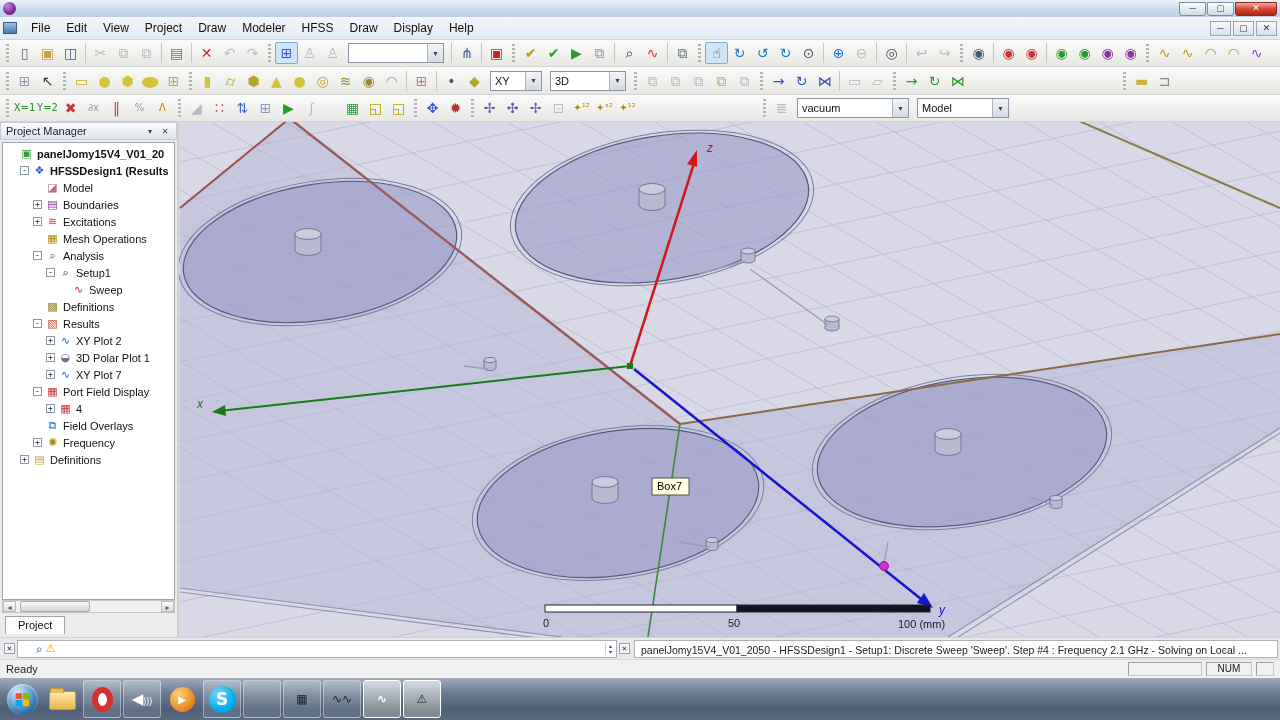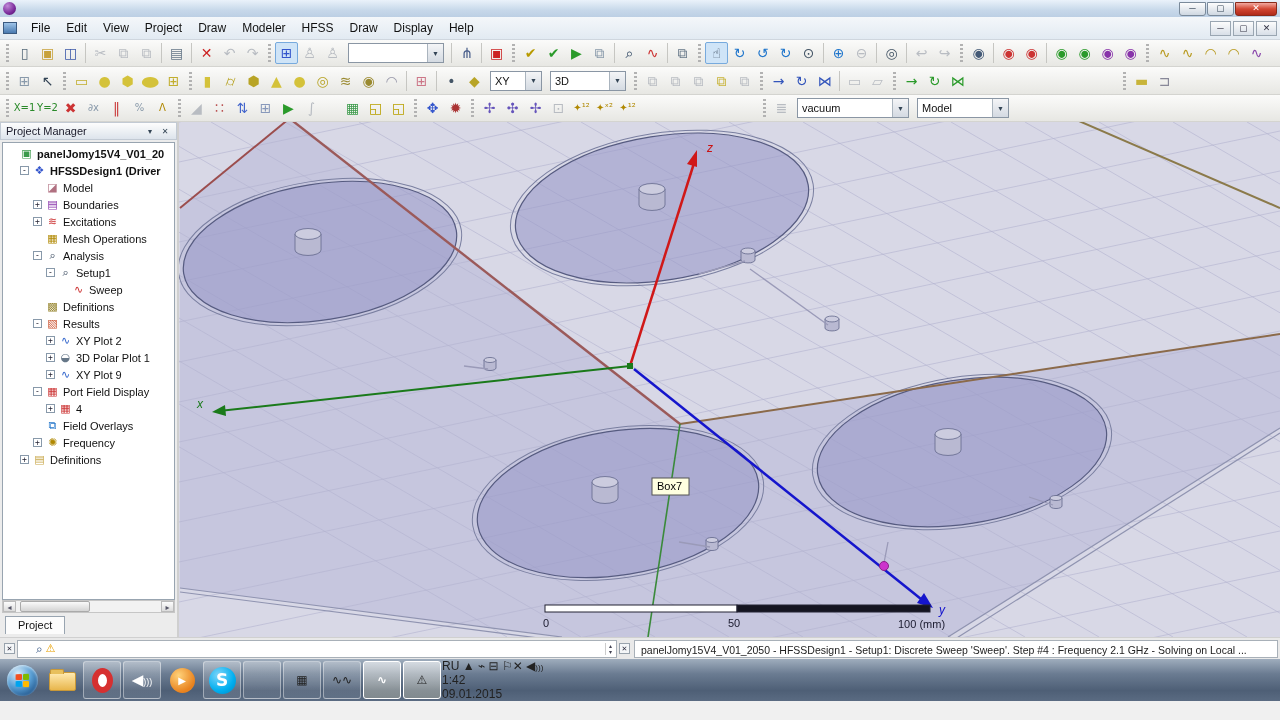--- a/index.html
+++ b/index.html
@@ -525,21 +525,21 @@
       <div class="treewrap">
           <div id="tree">
             <div class="trow" style="padding-left: 4px;">
               <span class="expsp"></span>
               <span class="ticon" style="color: rgb(58, 154, 74);">▣</span>
               <span class="tlbl b">panelJomy15V4_V01_20</span>
             </div>
             <div class="trow" style="padding-left: 17px;">
               <span class="exp">-</span>
               <span class="ticon" style="color: rgb(51, 85, 204);">❖</span>
-              <span class="tlbl b">HFSSDesign1 (Driver</span>
+              <span class="tlbl b">HFSSDesign1 (Results</span>
             </div>
             <div class="trow" style="padding-left: 30px;">
               <span class="expsp"></span>
               <span class="ticon" style="color: rgb(176, 112, 128);">◪</span>
               <span class="tlbl">Model</span>
             </div>
             <div class="trow" style="padding-left: 30px;">
               <span class="exp">+</span>
               <span class="ticon" style="color: rgb(136, 51, 170);">▤</span>
               <span class="tlbl">Boundaries</span>
@@ -585,21 +585,21 @@
               <span class="tlbl">XY Plot 2</span>
             </div>
             <div class="trow" style="padding-left: 43px;">
               <span class="exp">+</span>
               <span class="ticon" style="color: rgb(102, 119, 136);">◒</span>
               <span class="tlbl">3D Polar Plot 1</span>
             </div>
             <div class="trow" style="padding-left: 43px;">
               <span class="exp">+</span>
               <span class="ticon" style="color: rgb(51, 102, 204);">∿</span>
-              <span class="tlbl">XY Plot 9</span>
+              <span class="tlbl">XY Plot 7</span>
             </div>
             <div class="trow" style="padding-left: 30px;">
               <span class="exp">-</span>
               <span class="ticon" style="color: rgb(204, 51, 51);">▦</span>
               <span class="tlbl">Port Field Display</span>
             </div>
             <div class="trow" style="padding-left: 43px;">
               <span class="exp">+</span>
               <span class="ticon" style="color: rgb(204, 51, 51);">▦</span>
               <span class="tlbl">4</span>
@@ -780,20 +780,27 @@
           <span>▴</span>
           <span>▾</span>
         </span>
     </div>
     <span class="xbtn">✕</span>
     <div class="progbox">
       <span>panelJomy15V4_V01_2050 - HFSSDesign1 - Setup1: Discrete Sweep 'Sweep'. Step #4 : Frequency 2.1 GHz - Solving on Local ...</span>
     </div>
   </div>
 
+  <div class="statusbar">
+    <span>Ready</span>
+    <span class="sspacer"></span>
+    <span class="sbox" style="width:74px"></span>
+    <span class="sbox" style="width:46px">NUM</span>
+    <span class="sbox" style="width:18px"></span>
+  </div>
 
   <div class="taskbar">
     <span id="tbtns" style="display:flex">
         <div class="tb">
           <div class="orb">
             <div class="flag">
               <i style="background:#f25022"></i>
               <i style="background:#7fba00"></i>
               <i style="background:#00a4ef"></i>
               <i style="background:#ffb900"></i>
@@ -824,26 +831,14 @@
         <div class="tb box">
           <div class="sketch"><span>∿∿</span></div>
         </div>
         <div class="tb box on">
           <div class="circ hfssorb">∿</div>
         </div>
         <div class="tb box on">
           <span class="warn">⚠</span>
         </div>
       </span>
-    <span class="tray">
-      <span class="lang">RU</span>
-      <span class="tico sm">▲</span>
-      <span class="tico">⌁</span>
-      <span class="tico">⊟</span>
-      <span class="tico">⚐<span class="fx">✕</span></span>
-      <span class="tico">◀<span style="font-size:8px">)))</span></span>
-      <span class="clock">
-        <div>1:42</div>
-        <div>09.01.2015</div>
-      </span>
-    </span>
   </div>
 </div>
 
 </body></html>

